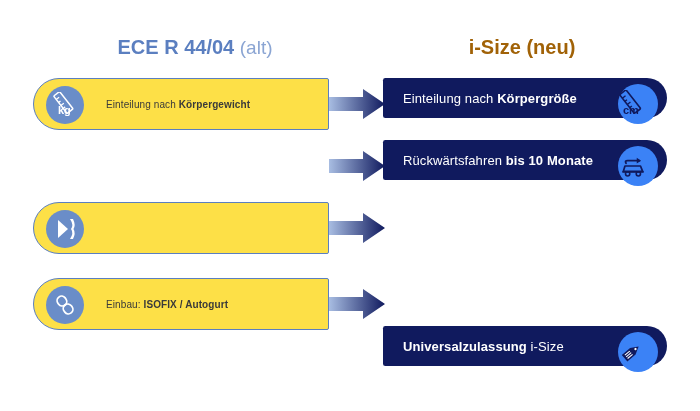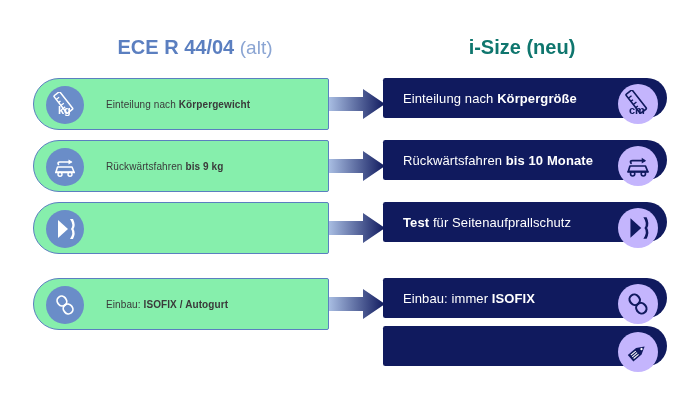--- a/index.html
+++ b/index.html
@@ -40,40 +40,40 @@
     width: 330px;
     text-align: center;
     color: #5b7fc0;
   }
   .head-left .h-main { font-weight: 700; }
   .head-left .h-sub  { font-weight: 400; color: #8ba5d3; font-size: 19px; }
   .head-right {
     left: 377px;
     width: 290px;
     text-align: center;
-    color: #0f766e;
+    color: #a16207;
   }
 
   
   .row {
     position: absolute;
     left: 0;
     width: 700px;
     height: 52px;
   }
 
   
   .card-left {
     position: absolute;
     left: 33px;
     top: 0;
     width: 296px;
     height: 52px;
     box-sizing: border-box;
-    background: #86efac;
+    background: #fde047;
     border: 1.4px solid #5b7fc0;
     border-radius: 26px 2px 2px 26px;
     display: flex;
     align-items: center;
   }
   .icon-circle-left {
     position: absolute;
     left: 12px;
     top: 7px;
     width: 38px;
@@ -105,24 +105,24 @@
     display: flex;
     align-items: center;
   }
   .icon-circle-right {
     position: absolute;
     right: 9px;
     top: 6px;
     width: 40px;
     height: 40px;
     border-radius: 50%;
-    background: #c4b5fd;
+    background: #3b82f6;
     display: flex;
     align-items: center;
-    justify-content: center;
+    justify-content: flex-start;
   }
   .card-right .label {
     margin-left: 20px;
     font-size: 13px;
     color: #ffffff;
     white-space: nowrap;
     letter-spacing: 0.1px;
   }
 
   .label b { font-weight: 700; }
@@ -194,35 +194,20 @@
             <line x1="10" y1="11.5" x2="14" y2="11.5" stroke="#101a5e" stroke-width="1.4"></line>
             <line x1="10" y1="15.5" x2="12.7" y2="15.5" stroke="#101a5e" stroke-width="1.4"></line>
           </g>
           <text x="5" y="24" font-family="Liberation Sans, sans-serif" font-size="11" font-weight="700" fill="#101a5e">cm</text>
         </svg>
       </div>
     </div>
   </div>
 
   <div class="row" id="row-1" style="top: 140px;">
-    <div class="card-left">
-      <div class="icon-circle-left">
-        <svg width="28" height="26" viewBox="0 0 28 26">
-          <path d="M5 18 L6.5 13 L21 13 L23 18 Z" fill="none" stroke="#ffffff" stroke-width="1.5" stroke-linejoin="round"></path>
-          <line x1="4" y1="18.5" x2="24" y2="18.5" stroke="#ffffff" stroke-width="1.5"></line>
-          <circle cx="9" cy="20.3" r="2" fill="none" stroke="#ffffff" stroke-width="1.4"></circle>
-          <circle cx="19" cy="20.3" r="2" fill="none" stroke="#ffffff" stroke-width="1.4"></circle>
-          <path d="M20 8 L9 8 Q6 8 7.5 10.5" fill="none" stroke="#ffffff" stroke-width="1.6" stroke-linecap="round"></path>
-          <path d="M17.5 5.4 L21.5 8 L17.5 10.6 Z" fill="#ffffff"></path>
-        </svg>
-      </div>
-      <div class="label">
-        <span>Rückwärtsfahren </span><b>bis 9 kg</b>
-      </div>
-    </div>
 
     <div class="arrow">
       <svg width="56" height="30" viewBox="0 0 56 30">
         <defs>
           <linearGradient id="ag1" x1="0" y1="0" x2="1" y2="0">
             <stop offset="0%" stop-color="#a8bde2"></stop>
             <stop offset="100%" stop-color="#101a5e"></stop>
           </linearGradient>
         </defs>
         <path d="M0,8 L34,8 L34,0 L56,15 L34,30 L34,22 L0,22 Z" fill="url(#ag1)"></path>
@@ -261,31 +246,20 @@
         <defs>
           <linearGradient id="ag2" x1="0" y1="0" x2="1" y2="0">
             <stop offset="0%" stop-color="#a8bde2"></stop>
             <stop offset="100%" stop-color="#101a5e"></stop>
           </linearGradient>
         </defs>
         <path d="M0,8 L34,8 L34,0 L56,15 L34,30 L34,22 L0,22 Z" fill="url(#ag2)"></path>
       </svg>
     </div>
 
-    <div class="card-right">
-      <div class="label">
-        <b>Test</b><span> für Seitenaufprallschutz</span>
-      </div>
-      <div class="icon-circle-right">
-        <svg width="28" height="28" viewBox="0 0 26 26">
-          <path d="M6 4 L6 22 L16 13 Z" fill="#101a5e"></path>
-          <path d="M18 3 Q22 9 19 13 Q22 17 18 23 L21 23 Q24 17 21.5 13 Q24 9 21 3 Z" fill="#101a5e"></path>
-        </svg>
-      </div>
-    </div>
   </div>
 
   <div class="row" id="row-3" style="top: 278px;">
     <div class="card-left">
       <div class="icon-circle-left">
         <svg width="26" height="26" viewBox="0 0 26 26">
           <g transform="rotate(-38 13 13)">
             <rect x="8.5" y="3" width="9" height="10" rx="4.5" fill="none" stroke="#ffffff" stroke-width="1.8"></rect>
             <rect x="8.5" y="13" width="9" height="10" rx="4.5" fill="none" stroke="#ffffff" stroke-width="1.8"></rect>
           </g>
@@ -301,37 +275,27 @@
         <defs>
           <linearGradient id="ag3" x1="0" y1="0" x2="1" y2="0">
             <stop offset="0%" stop-color="#a8bde2"></stop>
             <stop offset="100%" stop-color="#101a5e"></stop>
           </linearGradient>
         </defs>
         <path d="M0,8 L34,8 L34,0 L56,15 L34,30 L34,22 L0,22 Z" fill="url(#ag3)"></path>
       </svg>
     </div>
 
-    <div class="card-right">
-      <div class="label">
-        <span>Einbau: immer </span><b>ISOFIX</b>
-      </div>
-      <div class="icon-circle-right">
-        <svg width="28" height="28" viewBox="0 0 26 26">
-          <g transform="rotate(-38 13 13)">
-            <rect x="8.5" y="3" width="9" height="10" rx="4.5" fill="none" stroke="#101a5e" stroke-width="2"></rect>
-            <rect x="8.5" y="13" width="9" height="10" rx="4.5" fill="none" stroke="#101a5e" stroke-width="2"></rect>
-          </g>
-        </svg>
-      </div>
-    </div>
   </div>
 
   <div class="row" id="row-4" style="top: 326px;">
     <div class="card-right">
+      <div class="label">
+        <b>Universalzulassung</b><span> i-Size</span>
+      </div>
       <div class="icon-circle-right">
         <svg width="28" height="28" viewBox="0 0 26 26">
           <g transform="rotate(-40 13 13)">
             <path d="M4 9 L14 9 L21 13 L14 17 L4 17 Z" fill="#101a5e"></path>
             <circle cx="17.2" cy="13" r="1.1" fill="#ffffff"></circle>
             <line x1="6" y1="11" x2="12" y2="11" stroke="#ffffff" stroke-width="1"></line>
             <line x1="6" y1="13" x2="12" y2="13" stroke="#ffffff" stroke-width="1"></line>
             <line x1="6" y1="15" x2="12" y2="15" stroke="#ffffff" stroke-width="1"></line>
           </g>
         </svg>

